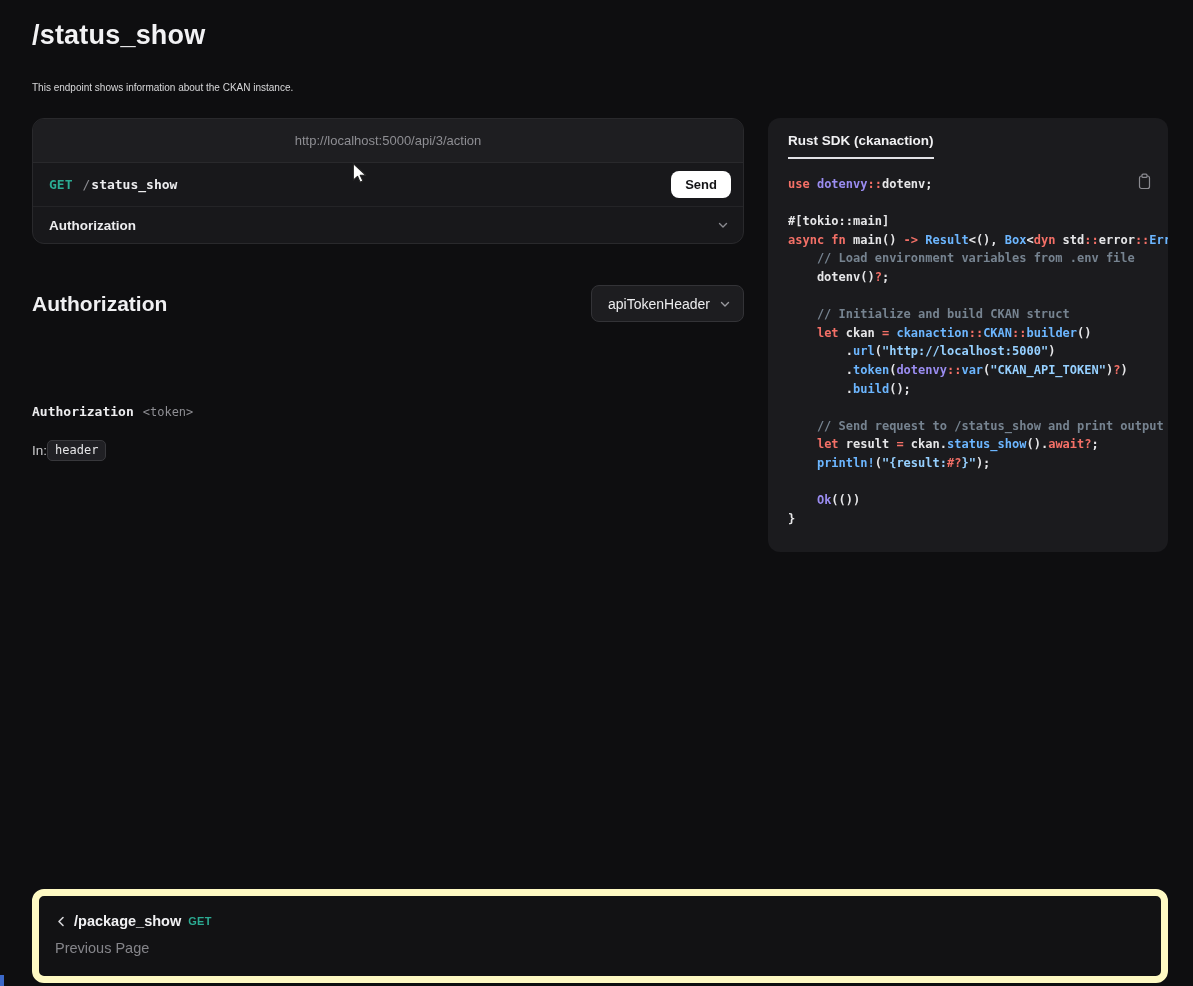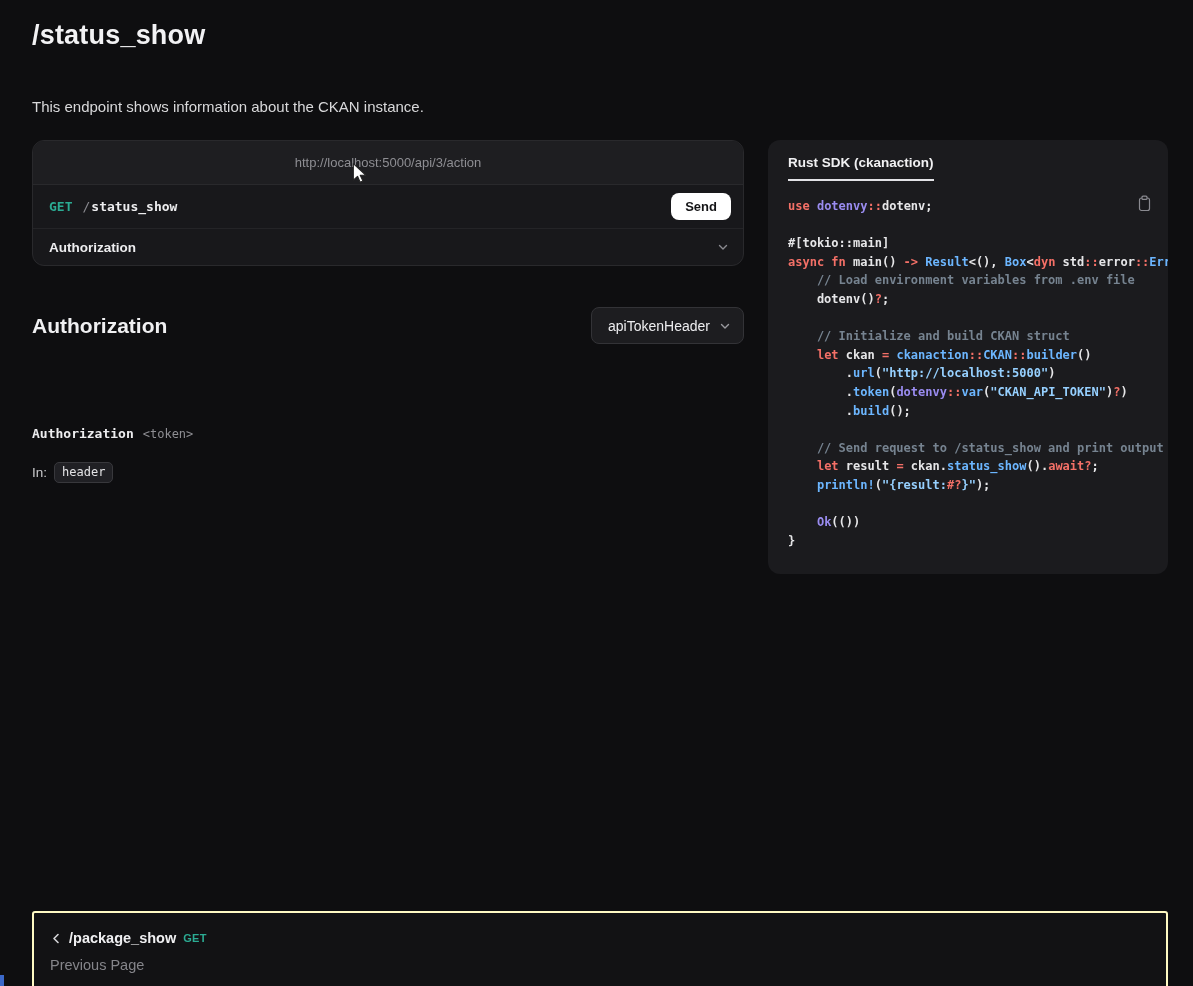--- a/index.html
+++ b/index.html
@@ -13,21 +13,21 @@
   }
   .mono { font-family: "DejaVu Sans Mono", monospace; }
 
   .page { padding: 16px 25px 0 32px; position: relative; }
 
   h1.page-title {
     font-size: 27px; font-weight: 700; letter-spacing: 0.2px;
     color: #f2f2f4; margin-top: 4px;
   }
   p.page-desc {
-    margin-top: 47px; font-size: 15px; color: #d8d8da;
+    margin-top: 31px; font-size: 10px; color: #d8d8da;
   }
 
   .columns { display: flex; gap: 24px; margin-top: 25px; align-items: flex-start; }
   .left-col { width: 712px; flex: none; }
   .right-col { width: 400px; flex: none; }
 
   
   .request-card {
     border: 1px solid #29292c; border-radius: 12px;
     background: #18181b; overflow: hidden;
@@ -69,21 +69,21 @@
     background: #1d1d20; border: 1px solid #333337; border-radius: 8px;
     height: 37px; padding: 0 12px 0 16px;
     display: flex; align-items: center; gap: 9px;
     color: #ededef; font-size: 14px; font-family: "Liberation Sans", sans-serif;
     cursor: pointer;
   }
   .param-name-row { margin-top: 36px; display: flex; align-items: baseline; gap: 9px; }
   .pname { font-size: 13px; font-weight: 700; color: #ededef; }
   .ptype { font-size: 12px; color: #8e8e93; margin-top: 47px; }
   .pdesc { margin-top: 17px; font-size: 14px; color: #d8d8da; }
-  .pin { margin-top: 21px; font-size: 13.5px; color: #c9c9cc; display: flex; align-items: center; gap: 7px; }
+  .pin { margin-top: 21px; font-size: 13.5px; color: #c9c9cc; display: flex; align-items: center; }
   .pin .badge {
     font-family: "DejaVu Sans Mono", monospace; font-size: 12px; color: #e4e4e6;
     background: #202024; border: 1px solid #38383c; border-radius: 5px;
     padding: 2px 7px 3px;
   }
 
   
   .code-panel {
     background: #1b1b1e; border-radius: 12px; min-height: 433px;
     overflow: hidden;
@@ -108,21 +108,21 @@
   .tok-o { color: #f47067; }
   .tok-t { color: #6cb6ff; }
   .tok-f { color: #6cb6ff; }
   .tok-s { color: #96d0ff; }
   .tok-c { color: #768390; }
   .tok-m { color: #9a8cf0; }
 
   
   .footer-card {
     display: block; margin-top: 337px; margin-right: 0;
-    border: 2px solid #fef9c3; border-radius: 3px;
+    border: 7px solid #fef9c3; border-radius: 12px;
     background: #121214; padding: 17px 16px 20px;
     text-decoration: none; color: inherit; cursor: pointer;
   }
   .fc-top { display: flex; align-items: center; gap: 7px; }
   .fc-path { font-size: 14.5px; font-weight: 700; color: #f0f0f2; }
   .fc-method { font-size: 11px; font-weight: 700; color: #2bab93; letter-spacing: 0.3px; }
   .fc-label { margin-top: 11px; font-size: 14.5px; color: #85858a; }
 
   .chev { flex: none; }
 

